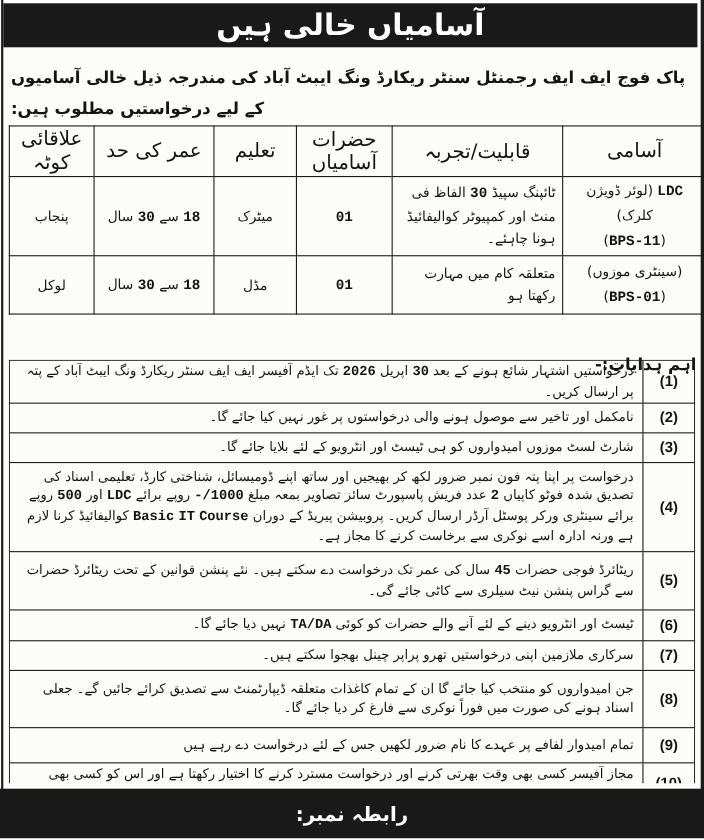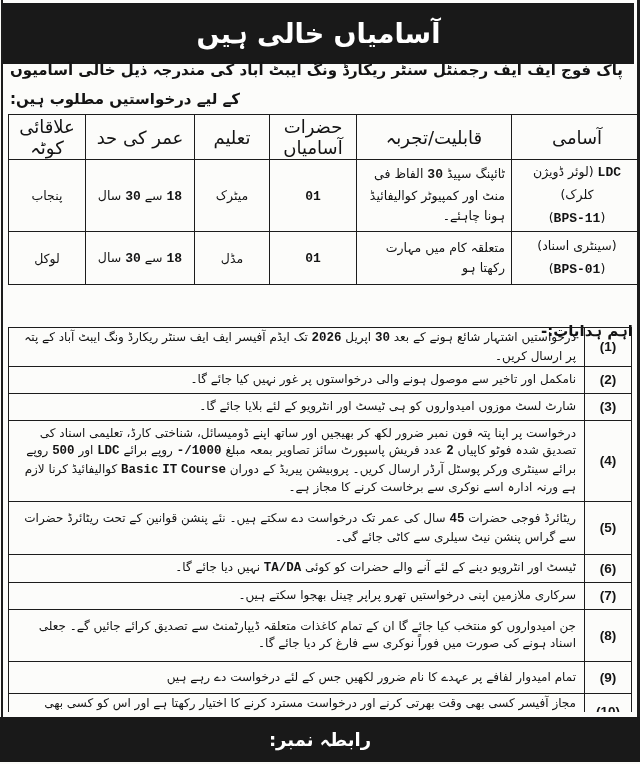--- a/index.html
+++ b/index.html
@@ -10,21 +10,21 @@
     color:#141414;
   }
   
   .frame{
     position:absolute;left:1px;top:0;width:634px;height:760px;
     border-left:2px solid #1c1c1c;border-right:3px solid #1c1c1c;
     background:#fcfcfa;
   }
   
   .titlebar{
-    position:absolute;left:3px;top:3px;width:631px;height:61px;
+    position:absolute;left:3px;top:3px;width:631px;height:40px;
     background:#191919;color:#ffffff;
     display:flex;align-items:center;justify-content:center;
   }
   .titlebar .t{
     font-size:27px;font-weight:bold;letter-spacing:1px;
   }
   .intro{
     position:absolute;top:56px;right:8px;width:622px;
     direction:rtl;text-align:left;
     font-size:15px;font-weight:bold;line-height:1.9;
@@ -124,21 +124,21 @@
       </td>
       <td class="qual">ٹائپنگ سپیڈ <span class="lat">30</span> الفاظ فی منٹ اور کمپیوٹر کوالیفائیڈ ہونا چاہئے۔</td>
       <td><span class="lat">01</span></td>
       <td>میٹرک</td>
       <td><span class="lat">18</span> سے <span class="lat">30</span> سال</td>
       <td>پنجاب</td>
     </tr>
     <tr class="r2">
 
       <td>
-        <span class="post-line">(سینٹری اسناد)</span>
+        <span class="post-line">(سینٹری موزوں)</span>
         <span class="post-line">(<span class="lat">BPS-01</span>)</span>
       </td>
       <td class="qual">متعلقہ کام میں مہارت رکھتا ہو</td>
       <td><span class="lat">01</span></td>
       <td>مڈل</td>
       <td><span class="lat">18</span> سے <span class="lat">30</span> سال</td>
       <td>لوکل</td>
     </tr>
   </tbody>
     </table>

